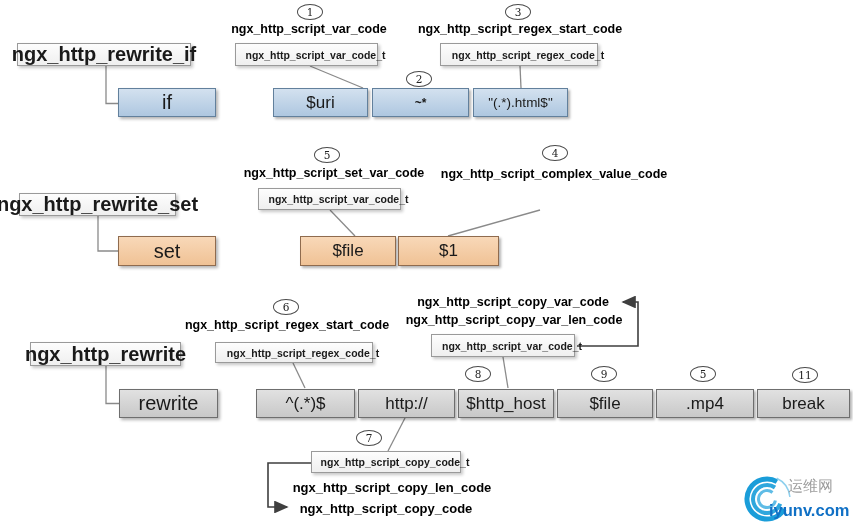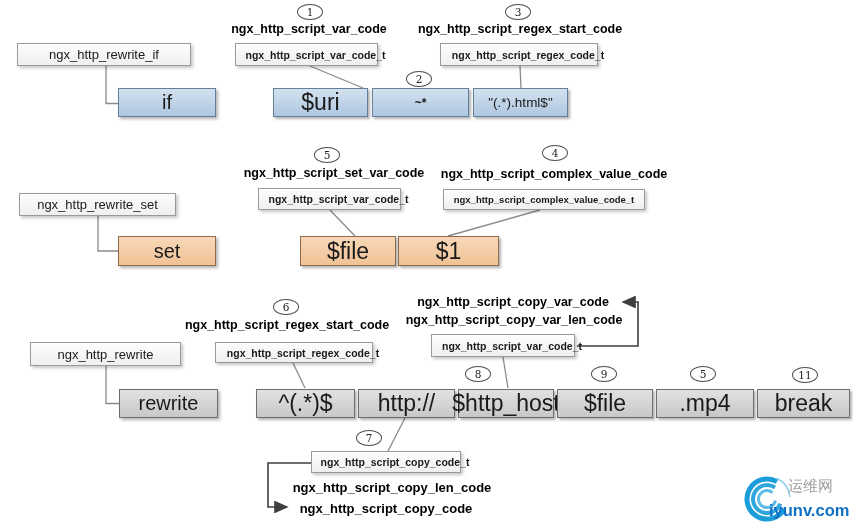--- a/index.html
+++ b/index.html
@@ -4,29 +4,29 @@
 <style>
   html,body{margin:0;padding:0;background:#fff;}
   .canvas{position:relative;width:853px;height:527px;background:#ffffff;
           font-family:"Liberation Sans",sans-serif;overflow:hidden;}
   .overlay{position:absolute;left:0;top:0;pointer-events:none;}
 
   .wbox{position:absolute;background:linear-gradient(#fdfdfd,#efefef);
         border:1px solid #9a9a9a;box-shadow:2px 2px 3px rgba(0,0,0,.22);
         display:flex;align-items:center;justify-content:center;white-space:nowrap;
         box-sizing:border-box;color:#1a1a1a;}
-  .module{font-size:13px;}
+  .module{font-size:20px;font-weight:bold;}
   .small{font-size:10.5px;font-weight:bold;padding-left:18px;}
   .xsmall{font-size:9.5px;font-weight:bold;}
 
   .dirbox{position:absolute;display:flex;align-items:center;justify-content:center;
           font-size:20px;color:#1a1a1a;box-sizing:border-box;
           box-shadow:2px 2px 3px rgba(0,0,0,.3);border:1px solid;}
   .row{position:absolute;display:flex;}
-  .cellbox{display:flex;align-items:center;justify-content:center;font-size:23px;
+  .cellbox{display:flex;align-items:center;justify-content:center;font-size:17px;
            color:#1a1a1a;box-sizing:border-box;border:1px solid;
            box-shadow:1.5px 2px 2.5px rgba(0,0,0,.3);height:100%;}
   .blue{background:linear-gradient(#d3e1ef,#aec7e0);border-color:#62809c;}
   .orange{background:linear-gradient(#f8d8b8,#f0c295);border-color:#8f6b4e;}
   .gray{background:linear-gradient(#e1e1e1,#c8c8c8);border-color:#6e6e6e;}
   .fsb12{font-size:12px;font-weight:bold;}
   .fs14{font-size:13.5px;}
 
   .hdr{position:absolute;font-weight:bold;font-size:12.5px;color:#000;
        white-space:nowrap;transform:translateX(-50%);}
@@ -91,21 +91,20 @@
   <div class="wbox module" style="left:19px;top:193px;width:157px;height:23px;">ngx_http_rewrite_set</div>
 
   <div class="dirbox orange" style="left:118px;top:236px;width:98px;height:30px;">set</div>
 
   <div class="badge" style="left:314px;top:147px;">5</div>
   <div class="hdr" style="left:334px;top:166px;">ngx_http_script_set_var_code</div>
   <div class="wbox small" style="left:258px;top:188px;width:143px;height:22px;">ngx_http_script_var_code_t</div>
 
   <div class="badge" style="left:542px;top:145px;">4</div>
   <div class="hdr" style="left:554px;top:167px;">ngx_http_script_complex_value_code</div>
-  <div class="wbox xsmall" style="left:443px;top:189px;width:202px;height:21px;">ngx_http_script_complex_value_code_t</div>
 
   <div class="row" style="left:300px;top:236px;height:30px;gap:2px;">
     <div class="cellbox orange" style="width:96px;">$file</div>
     <div class="cellbox orange" style="width:101px;">$1</div>
   </div>
 
   <div class="wbox module" style="left:30px;top:342px;width:151px;height:24px;">ngx_http_rewrite</div>
 
   <div class="dirbox gray" style="left:119px;top:389px;width:99px;height:29px;">rewrite</div>
 

